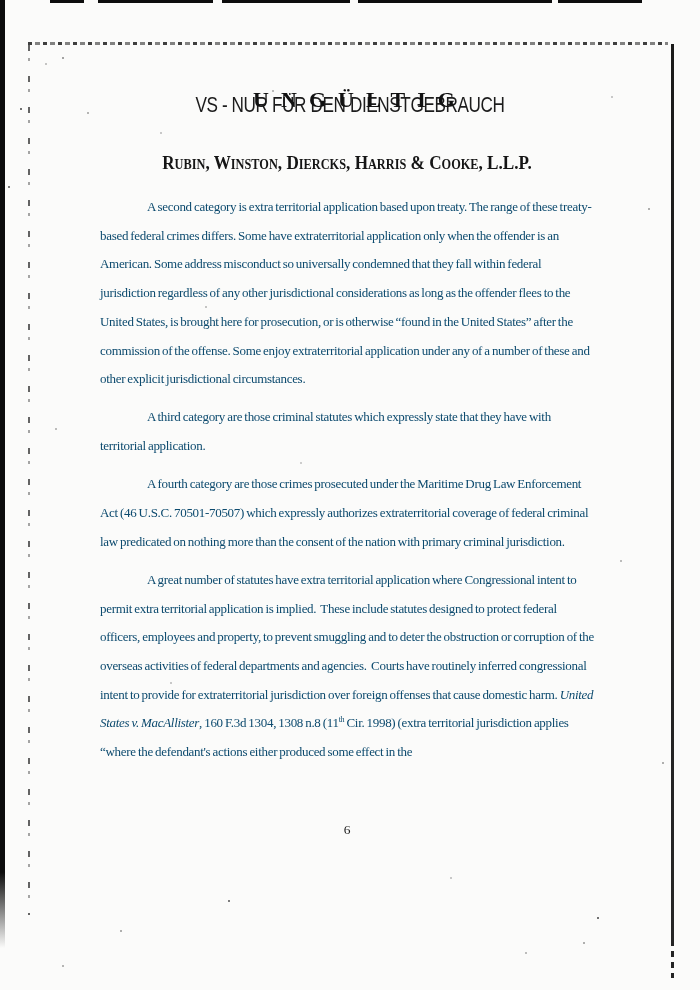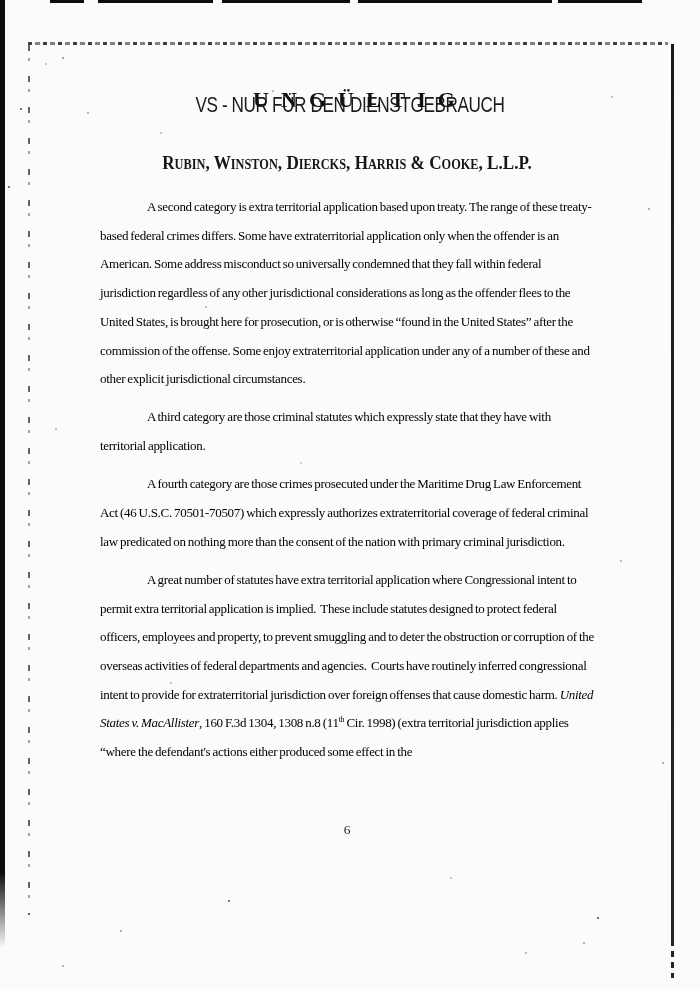--- a/index.html
+++ b/index.html
@@ -86,21 +86,21 @@
 
   
   .doc-body {
     position: absolute; left: 100px; top: 193px; width: 497px;
   }
   .body-para {
     margin: 0 0 9.5px 0;
     font-size: 13px; line-height: 28.7px;
     text-indent: 47px;
     letter-spacing: -0.3px; word-spacing: -0.8px;
-    text-align: left; color: #000000;
+    text-align: left; color: #0c4a6e;
     white-space: pre-wrap;
   }
   .body-para .italic { font-style: italic; }
   .body-para .sup { vertical-align: super; font-size: 0.62em; line-height: 0; }
 
   .page-number {
     position: absolute; left: 100px; top: 822px; width: 494px;
     text-align: center; font-size: 13.5px; color: #1e1e1e;
   }
 </style>

